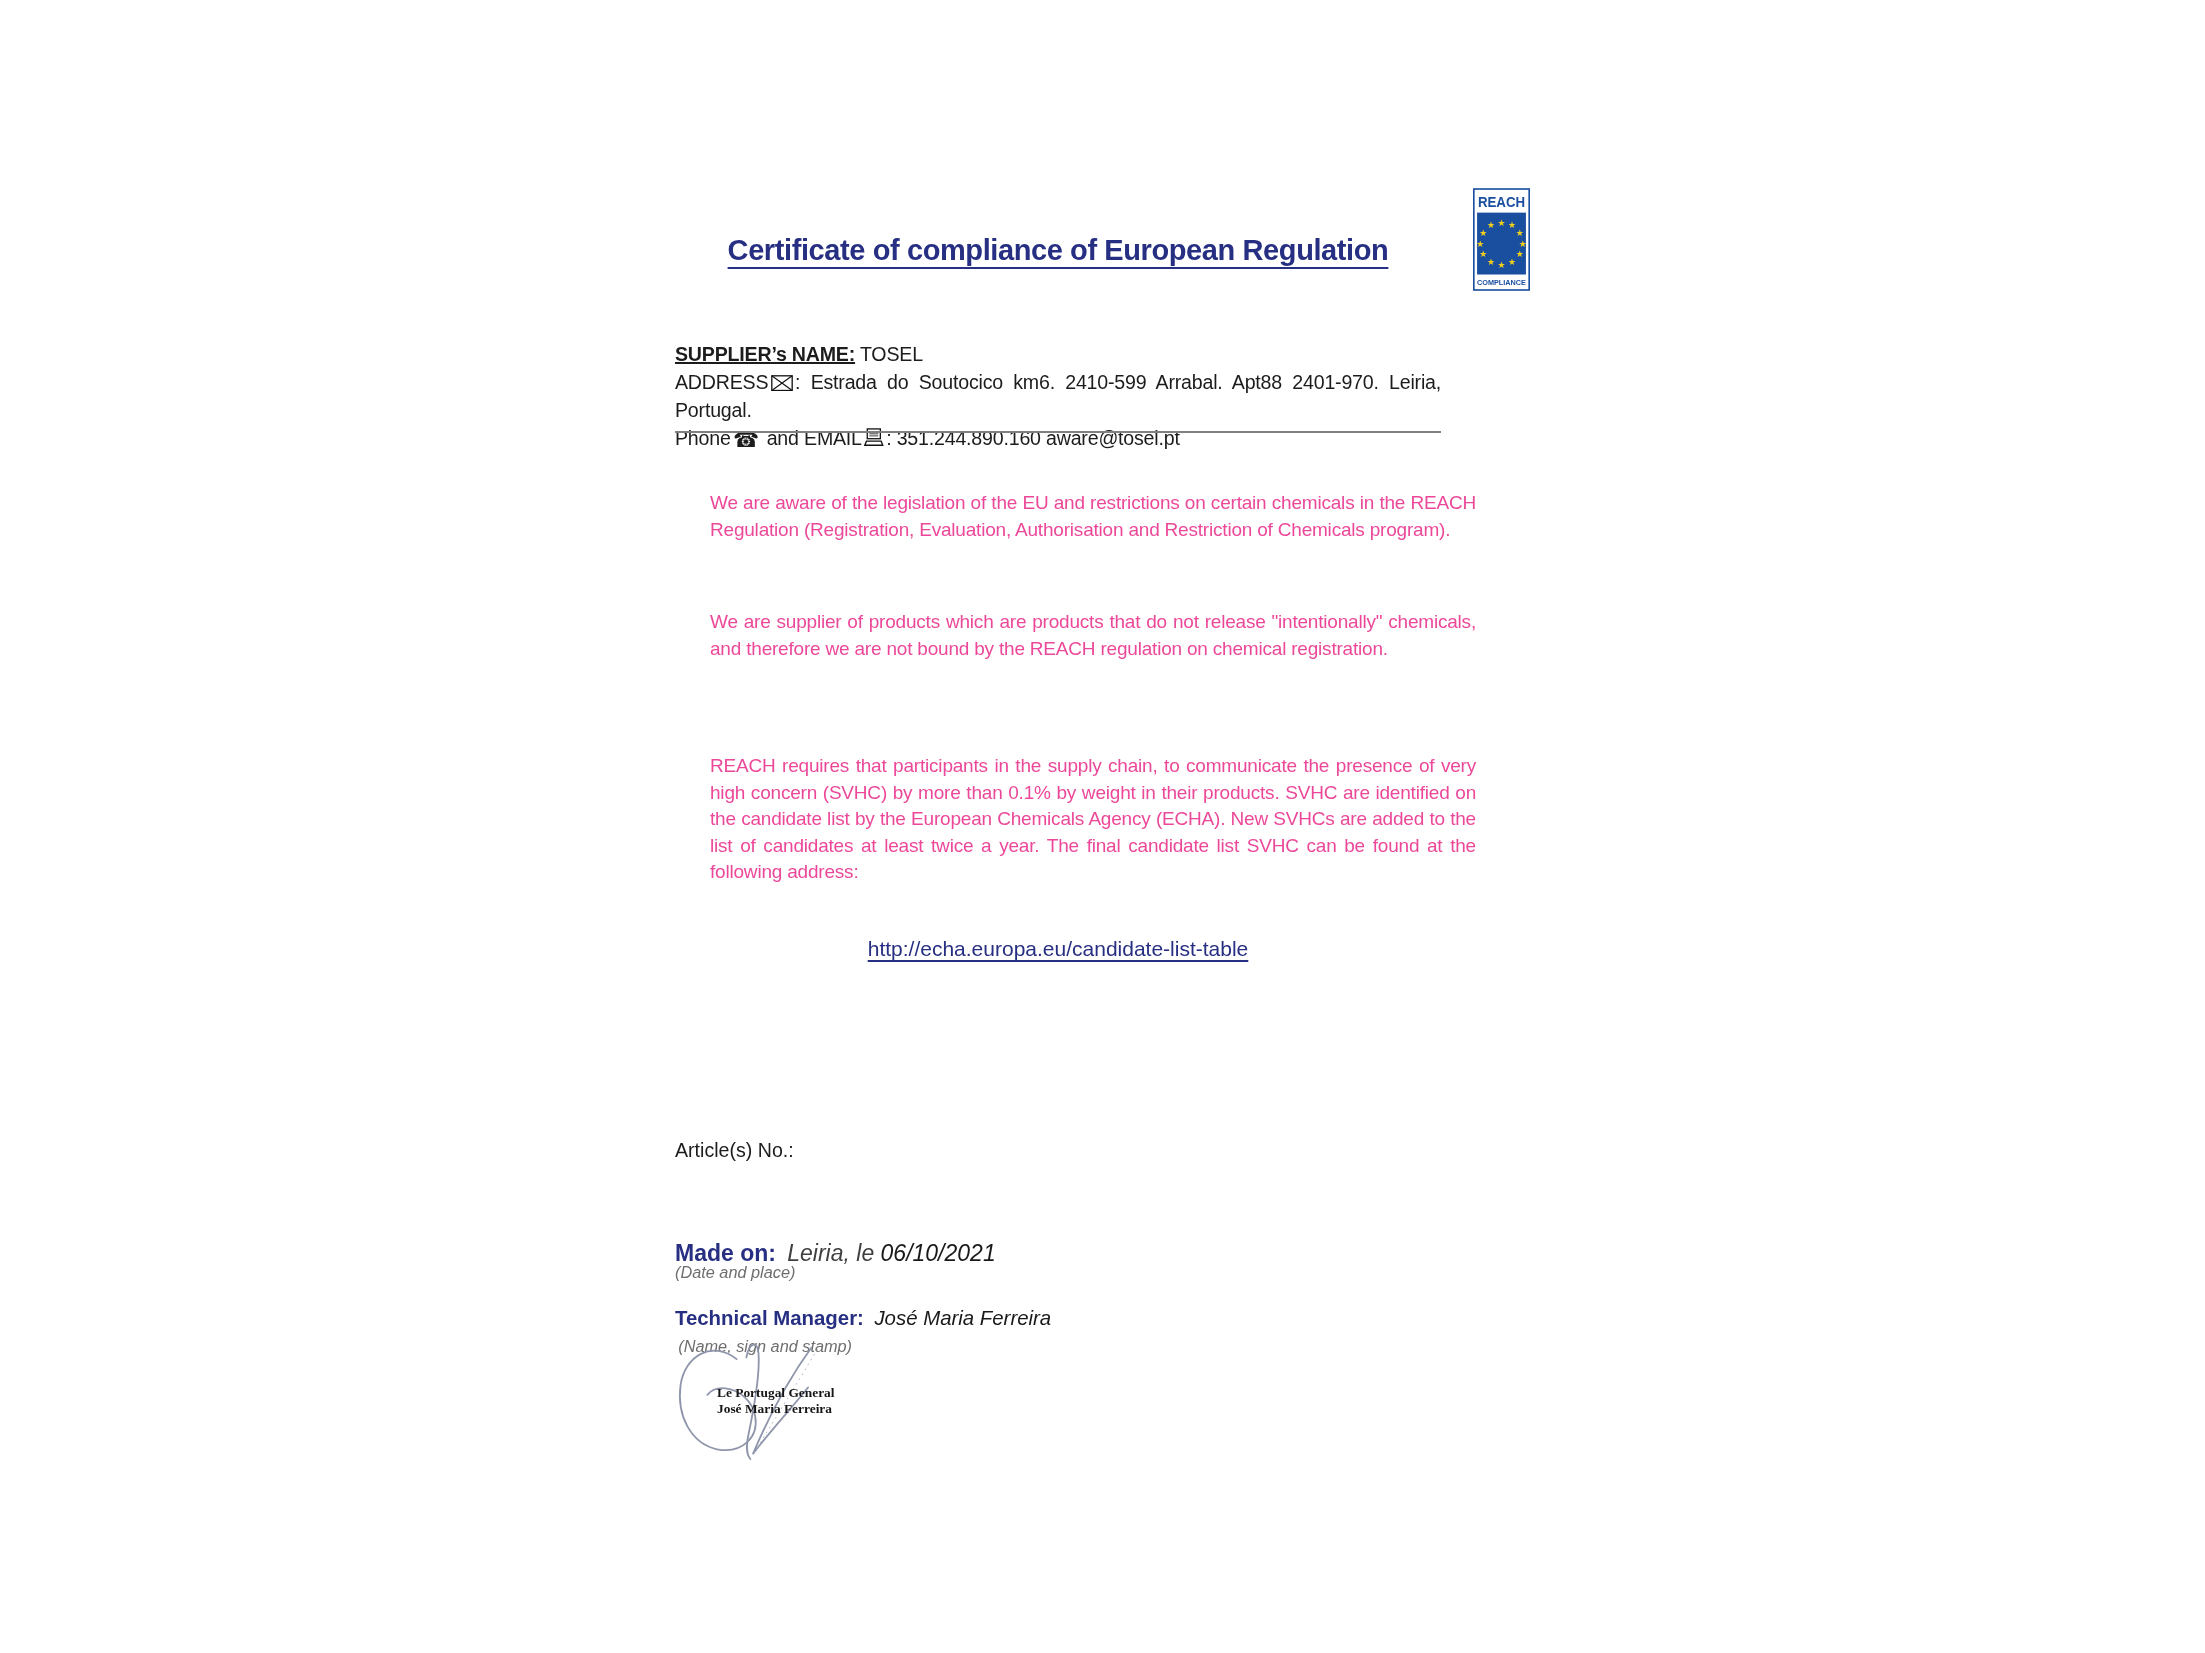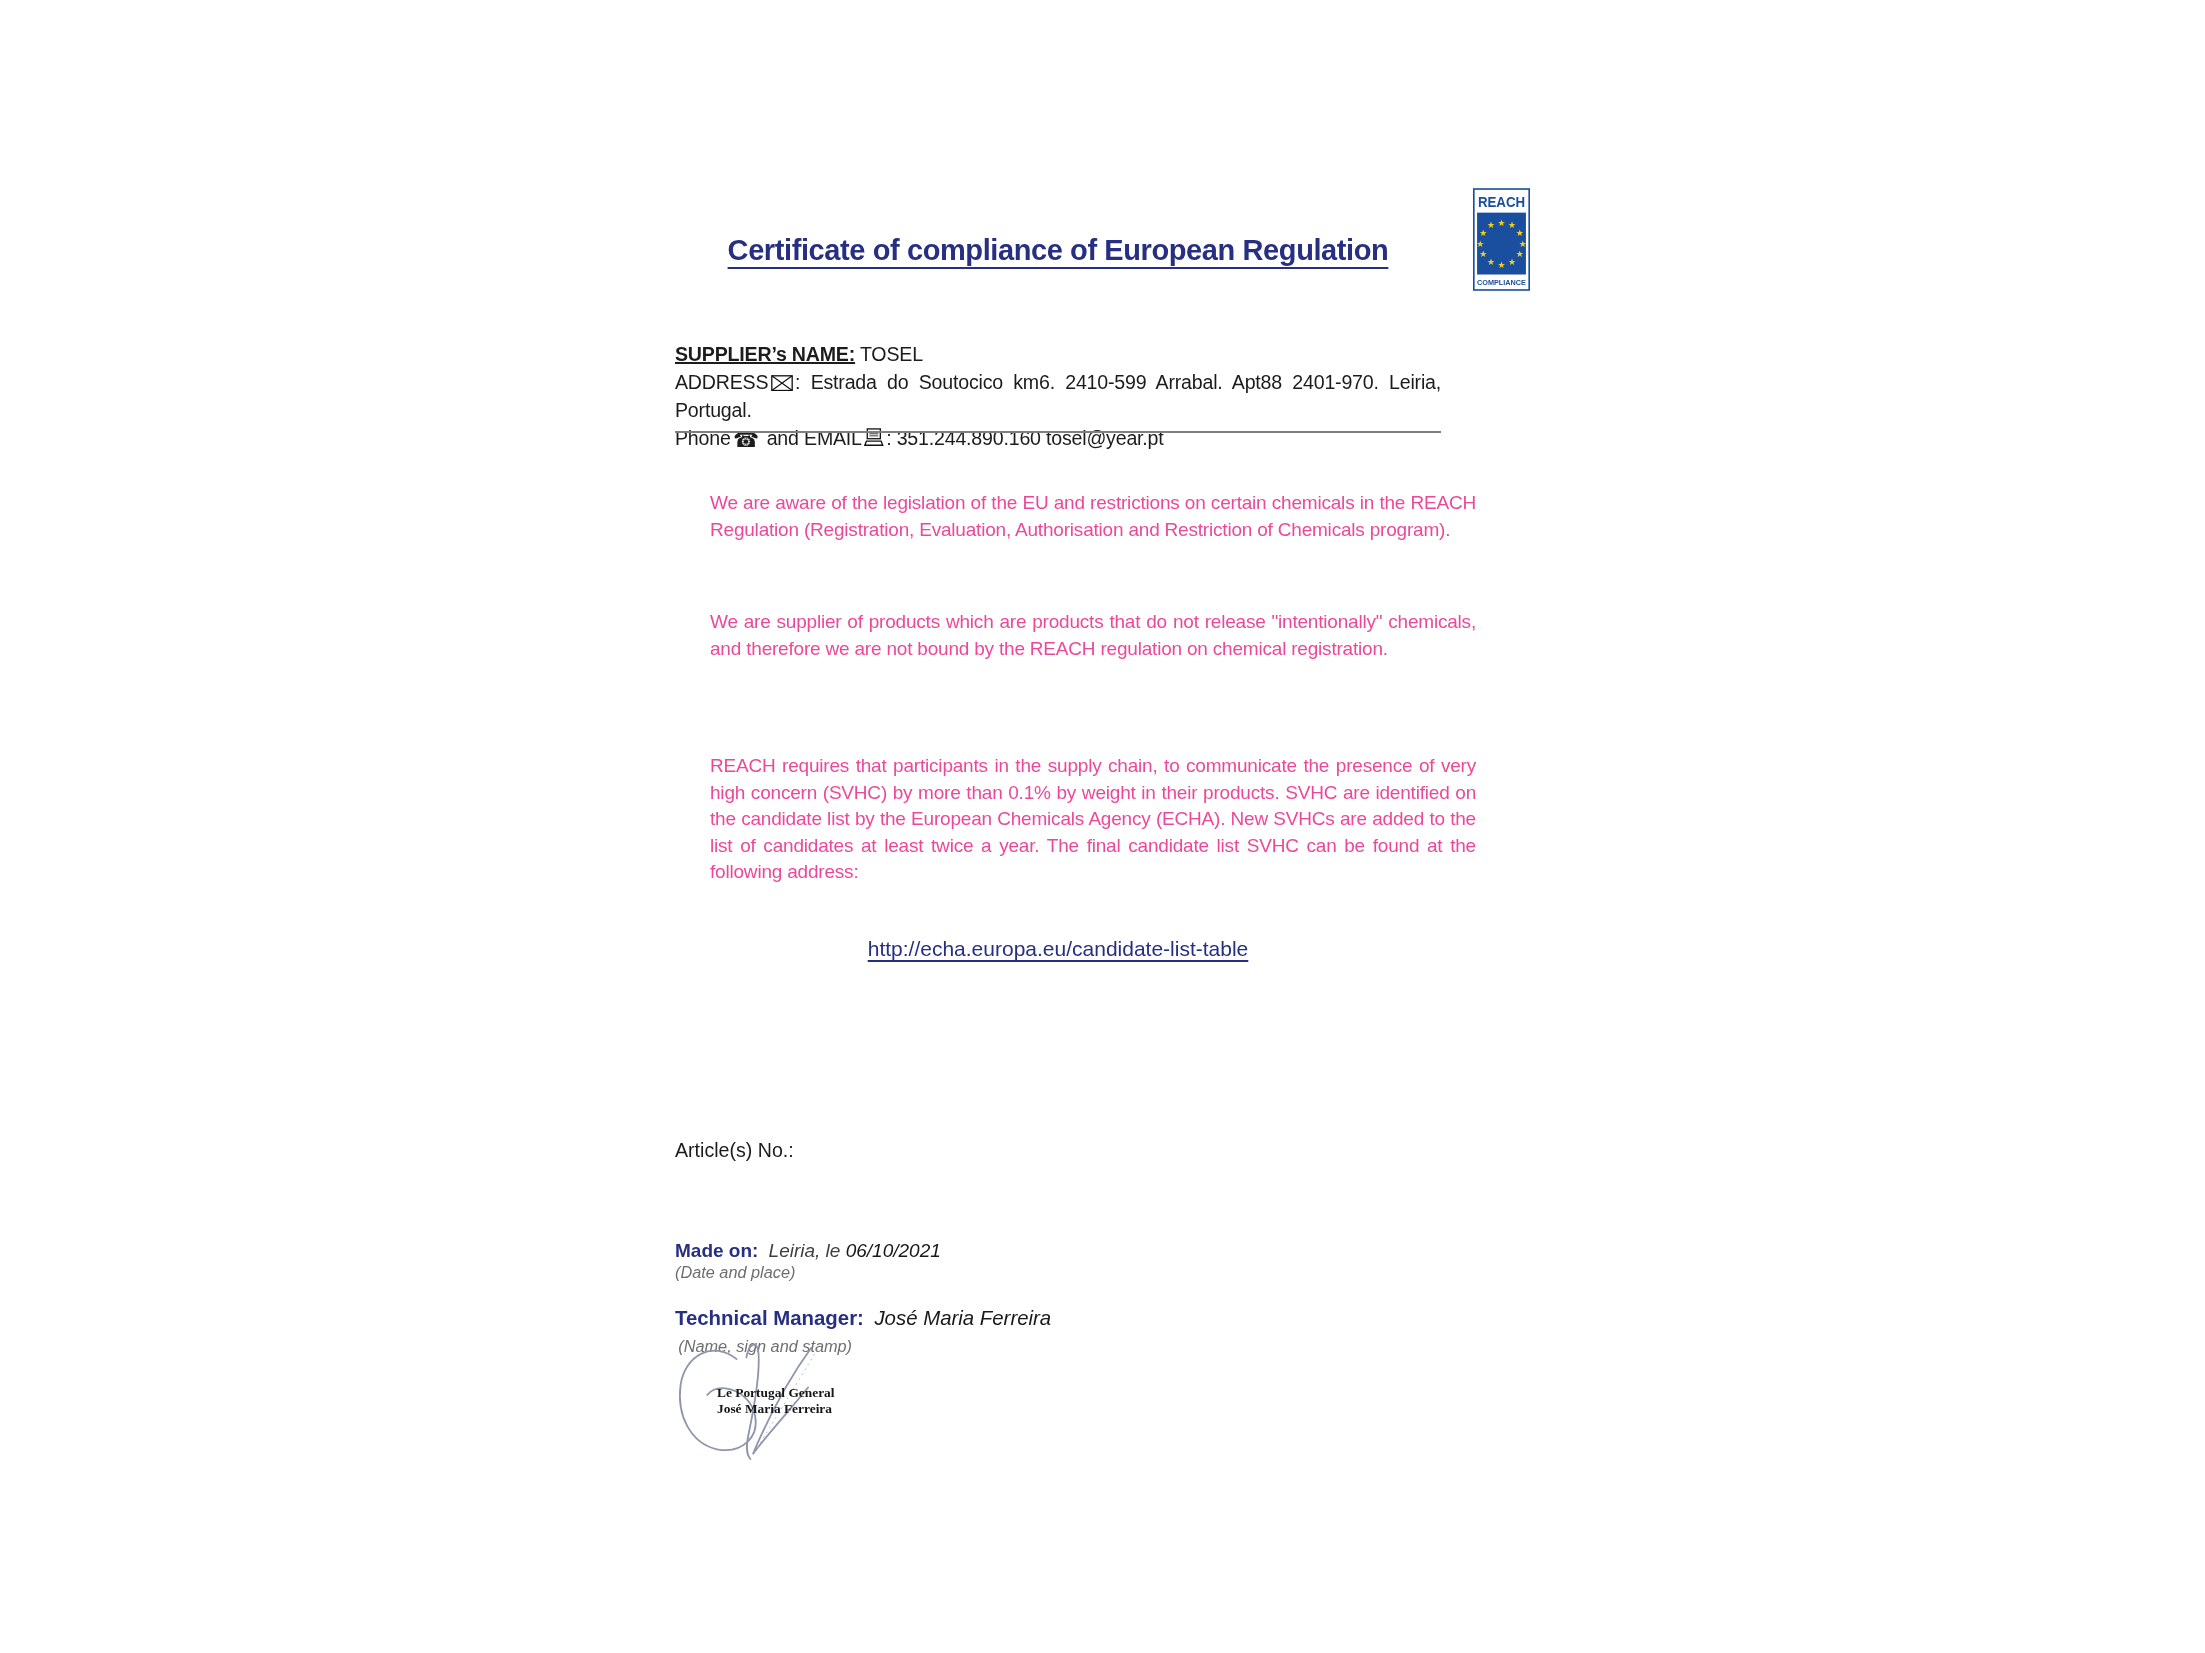--- a/index.html
+++ b/index.html
@@ -31,21 +31,21 @@
   .para{position:absolute;left:710px;width:766px;font-size:19px;line-height:26.5px;
         color:#ec4899;text-align:justify;letter-spacing:-0.2px;}
   .p1{top:471px;} .p2{top:590px;} .p3{top:734px;} .p4{top:981px;}
 
   .link-row{top:901px;text-align:center;}
   .doc-link{font-size:21px;color:#272f82;text-decoration:underline;text-underline-offset:4.1px;cursor:pointer;}
 
   .article-row{top:1103px;font-size:19.6px;color:#1c1c1c;}
 
   
-  .made-on{top:1204px;font-size:19px;}
+  .made-on{top:1204px;font-size:23px;}
   .lbl-navy{font-weight:bold;color:#272f82;}
   .it-gray{font-style:italic;color:#3f3f3f;}
   .it-dark{font-style:italic;color:#191919;}
   .caption{font-size:16.3px;font-style:italic;color:#6e6e6e;}
   .cap1{top:1227px;}
   .tech-mgr{top:1271px;font-size:20.4px;}
   .cap2{top:1301px;padding-left:3.3px;}
 
   .sig-svg{left:673px;top:1338px;width:167px;height:134px;}
   .stamp{left:717px;top:1385px;font-family:"Liberation Serif","DejaVu Serif",serif;
@@ -95,21 +95,21 @@
           <path d="M1,1 L26,19 M26,1 L1,19" fill="none" stroke="#111111" stroke-width="1.4"></path>
         </svg><span>: Estrada do Soutocico km6. 2410-599 Arrabal. Apt88 2401-970. Leiria,</span>
     </div>
     <div>Portugal.</div>
     <div>
       <span>Phone</span><span class="inline-ic" style="font-family:'DejaVu Sans',sans-serif;font-size:21px;">☎</span>
       <span>and EMAIL</span><svg class="inline-ic" width="19.6" height="19" viewBox="0 0 24 23">
           <rect x="4" y="1" width="16" height="12" fill="none" stroke="#111111" stroke-width="1.6"></rect>
           <path d="M6.5,4.5 h11 M6.5,7 h11 M6.5,9.5 h11" stroke="#111111" stroke-width="1"></path>
           <path d="M3,16 L21,16 L23,21 L1,21 Z" fill="none" stroke="#111111" stroke-width="1.6"></path>
-        </svg><span>: 351.244.890.160 tosel@year.pt</span>
+        </svg><span>: 351.244.890.160 aware@tosel.pt</span>
     </div>
   </section>
 
   <div class="abs rule"></div>
 
   <p class="para p1">We are aware of the legislation of the EU and restrictions on certain chemicals in the REACH Regulation (Registration, Evaluation, Authorisation and Restriction of Chemicals program).</p>
   <p class="para p2">We are supplier of products which are products that do not release "intentionally" chemicals, and therefore we are not bound by the REACH regulation on chemical registration.</p>
   <p class="para p3">REACH requires that participants in the supply chain, to communicate the presence of very high concern (SVHC) by more than 0.1% by weight in their products. SVHC are identified on the candidate list by the European Chemicals Agency (ECHA). New SVHCs are added to the list of candidates at least twice a year. The final candidate list SVHC can be found at the following address:</p>
 
   <div class="col link-row">

